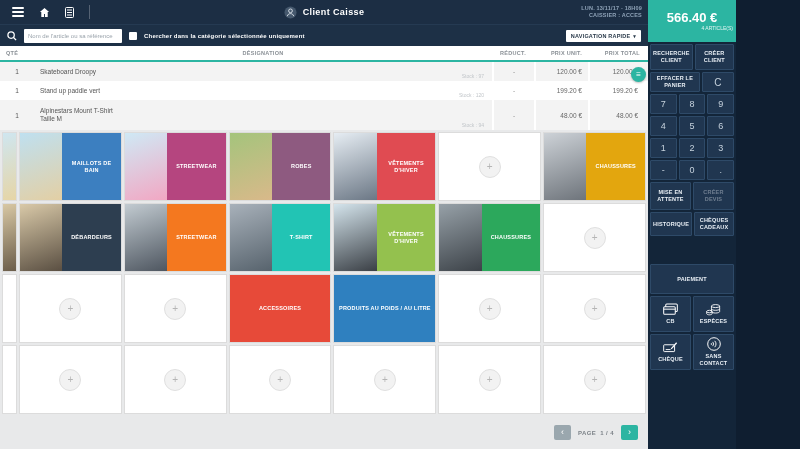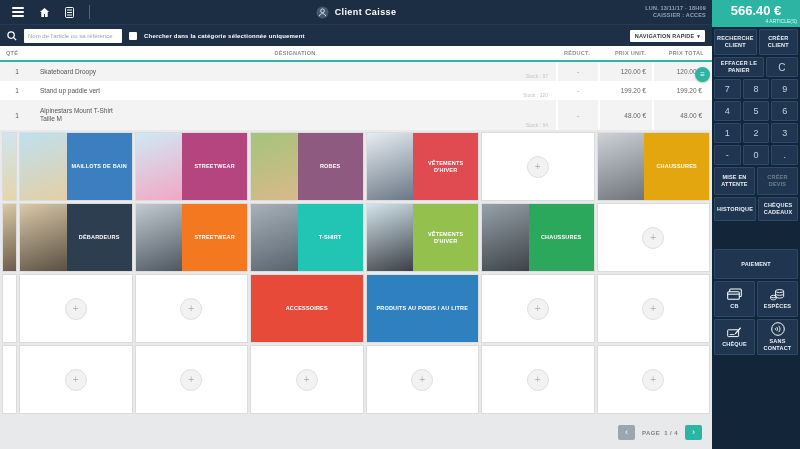--- a/index.html
+++ b/index.html
@@ -1,21 +1,21 @@
 <!DOCTYPE html>
 <html><head>
 <meta charset="utf-8">
 <style>
   * { margin:0; padding:0; box-sizing:border-box; }
   html,body { width:800px; height:449px; overflow:hidden; background:#0f1e30;
               font-family:"Liberation Sans", sans-serif; }
   .app { display:flex; width:800px; height:449px; }
 
   
-  .left { width:712px; display:flex; flex-direction:column; background:#e8e9ea; }
+  .left { width:648px; display:flex; flex-direction:column; background:#e8e9ea; }
 
   .topbar { height:24px; background:#1c2e44; display:flex; align-items:center;
             color:#fff; position:relative; flex:none; }
   .top-icons { display:flex; align-items:center; gap:15px; padding:0 12px; height:100%; }
   .top-icons svg { display:block; }
   .top-divider { width:1px; height:14px; background:rgba(255,255,255,.25); }
   .top-title { position:absolute; left:0; right:0; display:flex; align-items:center;
                justify-content:center; gap:6px; pointer-events:none; }
   .top-title span { font-size:9px; font-weight:bold; letter-spacing:.4px; }
   .top-date { margin-left:auto; text-align:right; padding-right:6px;
@@ -82,21 +82,21 @@
                 gap:7px; padding:0 10px; }
   .pg-btn { width:17px; height:15px; border-radius:2px; display:flex; align-items:center;
             justify-content:center; color:#fff; font-size:9px; cursor:pointer; line-height:1; }
   .pg-prev { background:#9aa7ae; }
   .pg-next { background:#2cb5a2; }
   .pg-label { font-size:6px; color:#7c8288; font-weight:bold; letter-spacing:.4px; }
 
   
   .sidebar { width:88px; background:#132539; display:flex; flex-direction:column;
              gap:2px; padding:0 2px 2px 2px; flex:none; }
-  .total-box { height:27px; margin:0 -2px; background:#2cb5a2; color:#fff;
+  .total-box { height:42px; margin:0 -2px; background:#2cb5a2; color:#fff;
                display:flex; flex-direction:column; justify-content:center; flex:none; }
   .total-amount { font-size:13px; font-weight:bold; text-align:center; line-height:14px; }
   .total-articles { font-size:5px; text-align:right; padding-right:3px;
                     color:rgba(255,255,255,.85); }
   .sb-grid2 { display:grid; grid-template-columns:1fr 1fr; gap:2px; flex:none; }
   .sb-grid2.wide { grid-template-columns:1.55fr 1fr; }
   .sb-btn { background:#203650; border:1px solid #2e4a68; border-radius:1px; color:#e9eff5;
             font-size:5.5px; font-weight:bold; display:flex; align-items:center;
             justify-content:center; text-align:center; padding:3px 2px; line-height:7px;
             letter-spacing:.2px; cursor:pointer; }

